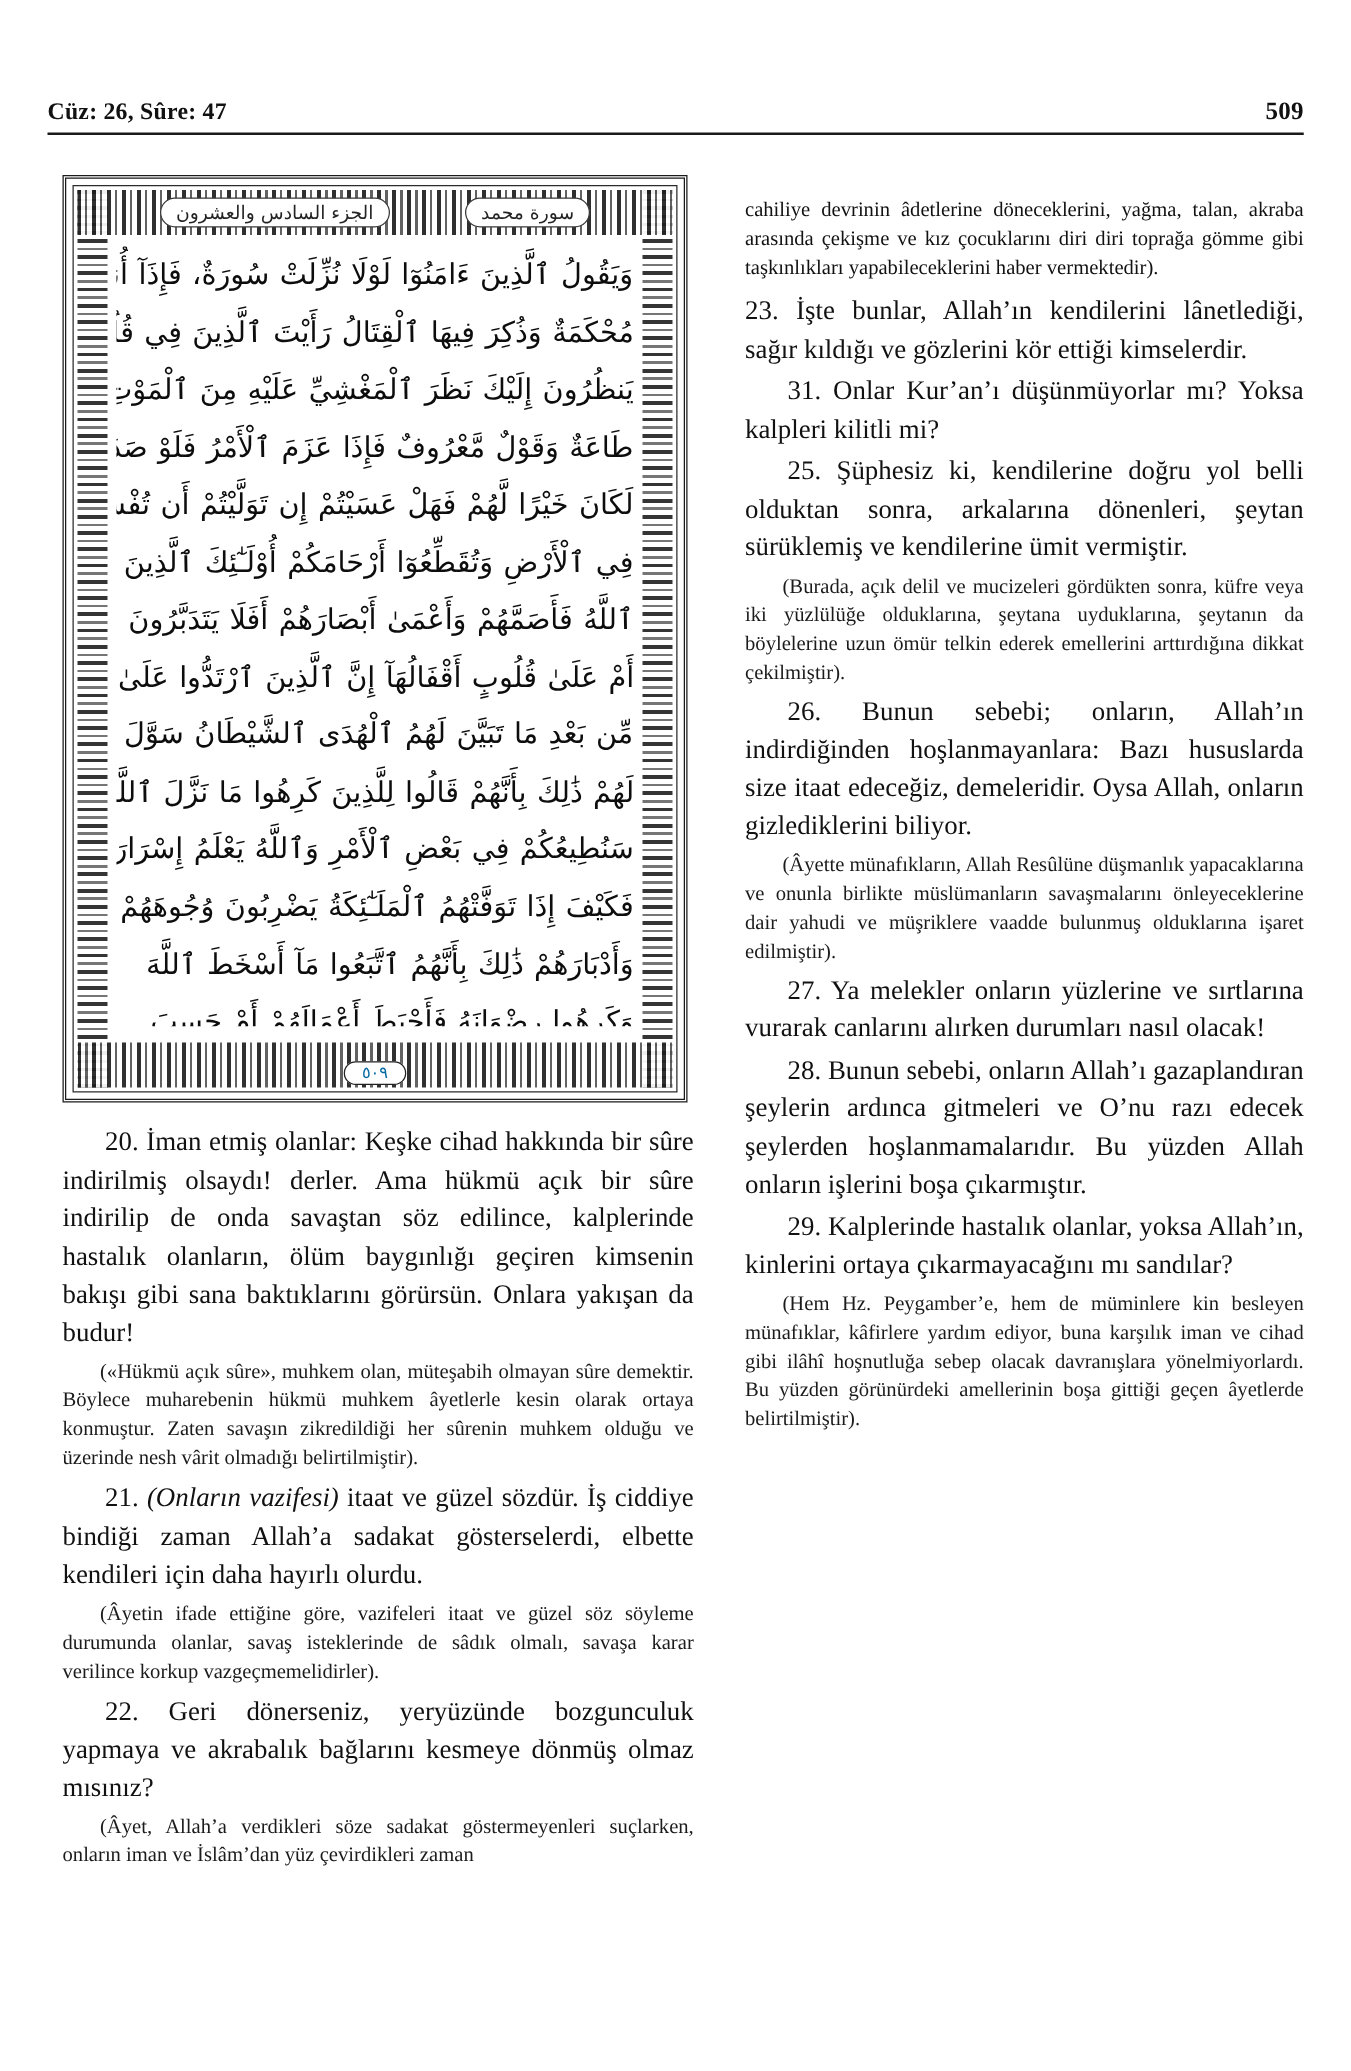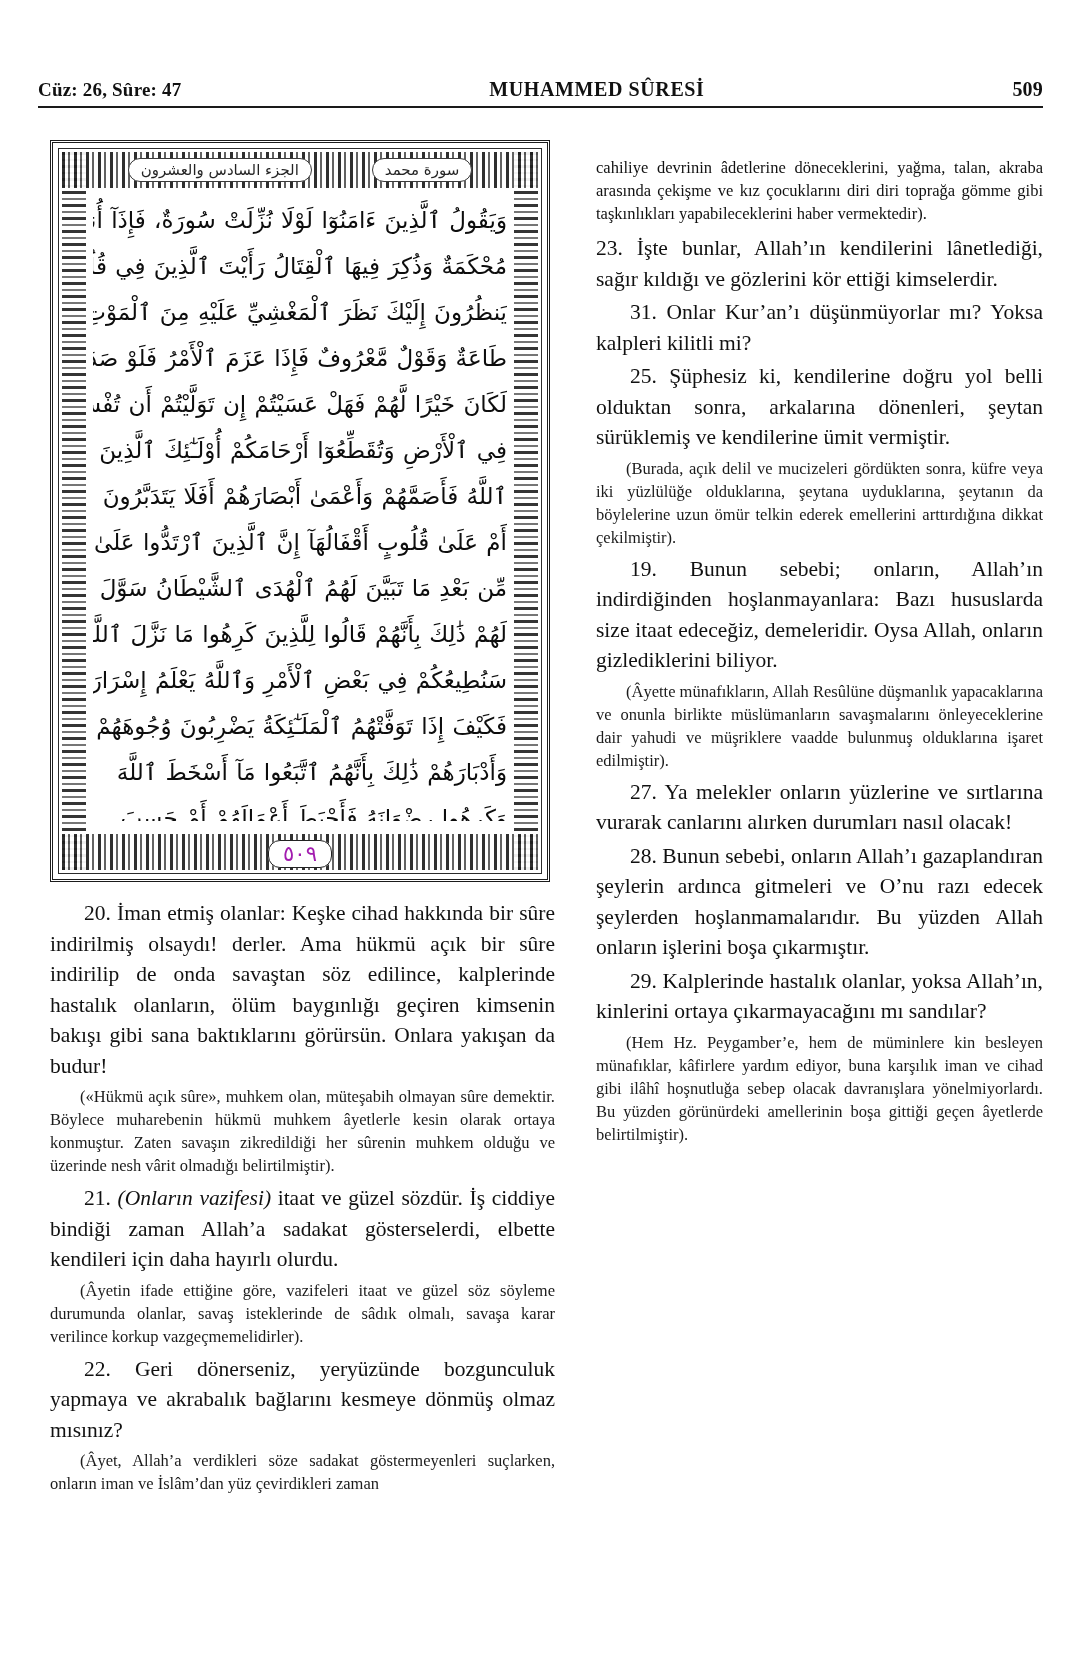--- a/index.html
+++ b/index.html
@@ -149,22 +149,22 @@
     display: block;
     white-space: nowrap;
     overflow: hidden;
   }
   .page-badge {
     position: absolute;
     bottom: 13px;
     left: 0; right: 0;
     text-align: center;
     font-family: "DejaVu Sans", sans-serif;
-    font-size: 21px;
-    color: #a21caf;
+    font-size: 13px;
+    color: #0369a1;
   }
   .page-badge span {
     background: #fff;
     border: 1px solid #222;
     border-radius: 12px;
     padding: 1px 14px;
   }
 
   
   .main-par {
@@ -198,21 +198,20 @@
     margin: 0 0 8px 0;
   }
 </style>
 </head>
 <body>
 
 <div class="page">
 
   <div class="header">
     <div class="h-left">Cüz: 26, Sûre: 47</div>
-    <div class="h-center">MUHAMMED SÛRESİ</div>
     <div class="h-right">509</div>
   </div>
   <div class="header-rule"></div>
 
   <div class="col-left">
 
     <div class="quran-frame">
       <div class="inner-border"></div>
       <div class="side-rail left"></div>
       <div class="side-rail right"></div>
@@ -257,21 +256,21 @@
     <p class="main-par">22. Geri dönerseniz, yeryüzünde bozgunculuk yapmaya ve akrabalık bağlarını kesmeye dönmüş olmaz mısınız?</p>
     <p class="note-par">(Âyet, Allah’a verdikleri söze sadakat göstermeyenleri suçlarken, onların iman ve İslâm’dan yüz çevirdikleri zaman</p>
   </div>
 
   <div class="col-right">
     <p class="lead-note">cahiliye devrinin âdetlerine döneceklerini, yağma, talan, akraba arasında çekişme ve kız çocuklarını diri diri toprağa gömme gibi taşkınlıkları yapabileceklerini haber vermektedir).</p>
     <p class="main-par noindent">23. İşte bunlar, Allah’ın kendilerini lânetlediği, sağır kıldığı ve gözlerini kör ettiği kimselerdir.</p>
     <p class="main-par">31. Onlar Kur’an’ı düşünmüyorlar mı? Yoksa kalpleri kilitli mi?</p>
     <p class="main-par">25. Şüphesiz ki, kendilerine doğru yol belli olduktan sonra, arkalarına dönenleri, şeytan sürüklemiş ve kendilerine ümit vermiştir.</p>
     <p class="note-par">(Burada, açık delil ve mucizeleri gördükten sonra, küfre veya iki yüzlülüğe olduklarına, şeytana uyduklarına, şeytanın da böylelerine uzun ömür telkin ederek emellerini arttırdığına dikkat çekilmiştir).</p>
-    <p class="main-par">19. Bunun sebebi; onların, Allah’ın indirdiğinden hoşlanmayanlara: Bazı hususlarda size itaat edeceğiz, demeleridir. Oysa Allah, onların gizlediklerini biliyor.</p>
+    <p class="main-par">26. Bunun sebebi; onların, Allah’ın indirdiğinden hoşlanmayanlara: Bazı hususlarda size itaat edeceğiz, demeleridir. Oysa Allah, onların gizlediklerini biliyor.</p>
     <p class="note-par">(Âyette münafıkların, Allah Resûlüne düşmanlık yapacaklarına ve onunla birlikte müslümanların savaşmalarını önleyeceklerine dair yahudi ve müşriklere vaadde bulunmuş olduklarına işaret edilmiştir).</p>
     <p class="main-par">27. Ya melekler onların yüzlerine ve sırtlarına vurarak canlarını alırken durumları nasıl olacak!</p>
     <p class="main-par">28. Bunun sebebi, onların Allah’ı gazaplandıran şeylerin ardınca gitmeleri ve O’nu razı edecek şeylerden hoşlanmamalarıdır. Bu yüzden Allah onların işlerini boşa çıkarmıştır.</p>
     <p class="main-par">29. Kalplerinde hastalık olanlar, yoksa Allah’ın, kinlerini ortaya çıkarmayacağını mı sandılar?</p>
     <p class="note-par">(Hem Hz. Peygamber’e, hem de müminlere kin besleyen münafıklar, kâfirlere yardım ediyor, buna karşılık iman ve cihad gibi ilâhî hoşnutluğa sebep olacak davranışlara yönelmiyorlardı. Bu yüzden görünürdeki amellerinin boşa gittiği geçen âyetlerde belirtilmiştir).</p>
   </div>
 
 </div>
 
 </body></html>

